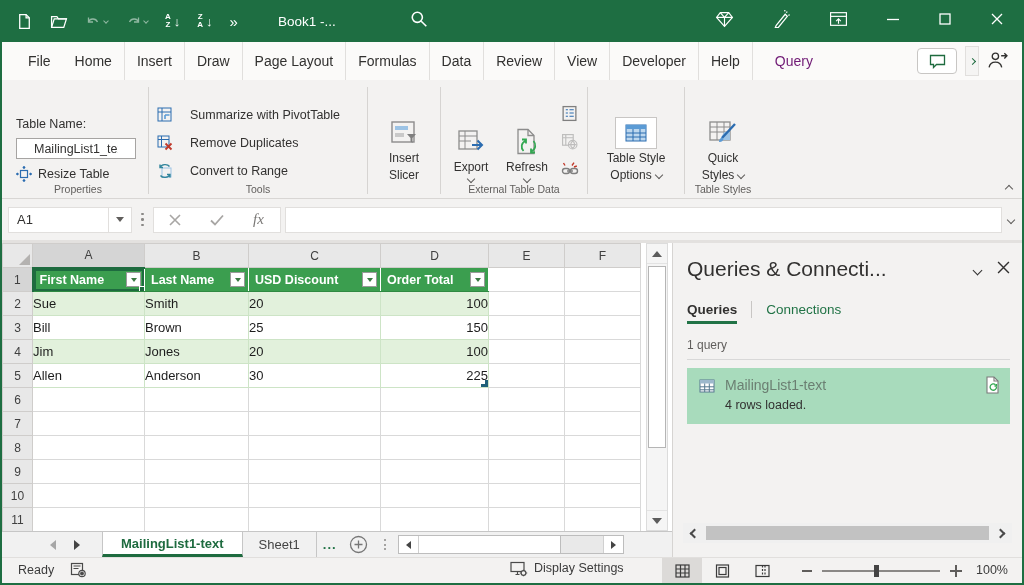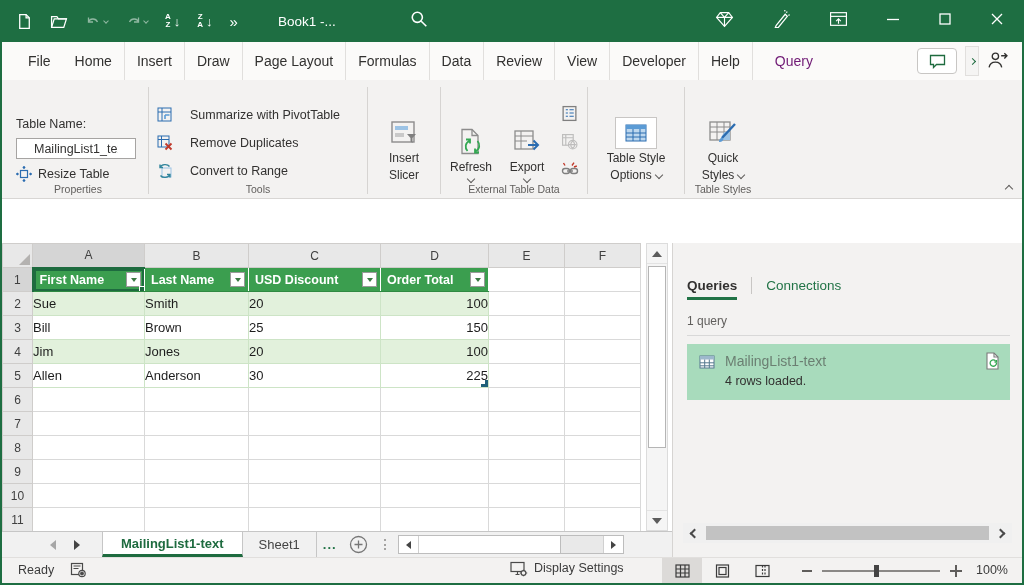--- a/index.html
+++ b/index.html
@@ -353,39 +353,39 @@
         <span>Insert</span>
         <span>Slicer</span>
       </span>
     </div>
 
     <div class="gdiv"></div>
 
     <div class="rgroup" style="width:146px">
       <span class="bigbtn" style="width:46px">
         <span class="bicon">
+          <svg width="28" height="26" viewBox="0 0 28 26" fill="none">
+              <rect x="2" y="2" width="18" height="18" stroke="#8c8c8c" stroke-width="1.3"></rect>
+              <path d="M2 7h18M2 12h12M8 2v18" stroke="#8c8c8c"></path>
+              <path d="M15 16h9M20.5 11.5L25 16l-4.5 4.5" stroke="#2b6cb0" stroke-width="2"></path>
+            </svg>
+        </span>
+        <span>Export</span>
+        <span class="chev"></span>
+      </span>
+      <span class="bigbtn" style="width:46px">
+        <span class="bicon">
           <svg width="26" height="27" viewBox="0 0 26 27" fill="none">
               <path d="M4 1.5h10l6 6v18H4z" stroke="#8c8c8c" stroke-width="1.3"></path>
               <path d="M14 1.5v6h6" stroke="#8c8c8c" stroke-width="1.3"></path>
               <path d="M19.5 13c3 3.2 2.2 8.5-2 10M21 24.5h-4v-4" stroke="#33a852" stroke-width="1.8"></path>
               <path d="M9.5 23c-3-3.2-2.2-8.5 2-10M8 11.5h4v4" stroke="#33a852" stroke-width="1.8"></path>
             </svg>
         </span>
         <span>Refresh</span>
-        <span class="chev"></span>
-      </span>
-      <span class="bigbtn" style="width:46px">
-        <span class="bicon">
-          <svg width="28" height="26" viewBox="0 0 28 26" fill="none">
-              <rect x="2" y="2" width="18" height="18" stroke="#8c8c8c" stroke-width="1.3"></rect>
-              <path d="M2 7h18M2 12h12M8 2v18" stroke="#8c8c8c"></path>
-              <path d="M15 16h9M20.5 11.5L25 16l-4.5 4.5" stroke="#2b6cb0" stroke-width="2"></path>
-            </svg>
-        </span>
-        <span>Export</span>
         <span class="chev"></span>
       </span>
       <span class="smallstack">
         <span>
           <svg width="17" height="17" viewBox="0 0 16 16" fill="none" stroke="#7f7f7f">
               <rect x="2" y="1.5" width="12" height="13" stroke-width="1.2"></rect>
               <path d="M4.5 4.5h2M8 4.5h4M4.5 7.5h2M8 7.5h4M4.5 10.5h2M8 10.5h4" stroke="#2b6cb0"></path>
             </svg>
         </span>
         <span style="opacity:.45">
@@ -445,20 +445,48 @@
             <span>Styles</span>
             <span class="chev"></span>
           </span>
       </span>
       <span class="glabel">Table Styles</span>
     </div>
 
     <span class="chev up collapse-ribbon"></span>
   </div>
 
+  <div class="fbar">
+    <div class="namebox">
+      <span class="nval">A1</span>
+      <span style="border-left:1px solid #e1dfdd;height:100%;display:flex;align-items:center;padding:0 7px">
+          <span class="tri-down"></span>
+        </span>
+    </div>
+    <span class="vdots">
+        <i></i>
+        <i></i>
+        <i></i>
+      </span>
+    <div class="fbtns">
+      <span class="fbtn">
+        <svg width="12" height="12" viewBox="0 0 12 12" stroke="#a8a6a4" stroke-width="1.6">
+            <path d="M1 1l10 10M11 1L1 11"></path>
+          </svg>
+      </span>
+      <span class="fbtn">
+        <svg width="14" height="12" viewBox="0 0 14 12" fill="none" stroke="#a8a6a4" stroke-width="1.8">
+            <path d="M1 6.5l4 4L13 1.5"></path>
+          </svg>
+      </span>
+      <span class="fbtn fx">fx</span>
+    </div>
+    <input class="ffield" value="" style="">
+    <span class="chev fexpand"></span>
+  </div>
 
   <div class="gridwrap">
     <table class="sheet">
       <colgroup>
           <col style="width:30px">
           <col style="width:112px">
           <col style="width:104px">
           <col style="width:132px">
           <col style="width:108px">
           <col style="width:76px">
@@ -610,20 +638,29 @@
     <span class="vs-arrow vs-up">
         <span class="tri-up-s"></span>
       </span>
     <span class="vthumb"></span>
     <span class="vs-arrow vs-down">
         <span class="tri-down-s"></span>
       </span>
   </div>
 
   <div class="panel">
+    <div class="p-title-row">
+      <span class="p-title">Queries &amp; Connecti...</span>
+      <span class="pic"><span class="chev" style="width:7px;height:7px;border-color:#323130"></span></span>
+      <span class="pic">
+        <svg width="13" height="13" viewBox="0 0 12 12" stroke="#323130" stroke-width="1.3">
+            <path d="M1 1l10 10M11 1L1 11"></path>
+          </svg>
+      </span>
+    </div>
     <div class="p-tabs">
       <span class="p-tab-q">Queries</span>
       <span class="p-tabdiv"></span>
       <span class="p-tab-c">Connections</span>
     </div>
     <div class="p-count">1 query</div>
     <div class="qcard">
       <span class="qicon">
         <svg width="16" height="14" viewBox="0 0 16 14" fill="none">
             <rect x="1" y="1" width="14" height="12" fill="#fff" stroke="#56788f"></rect>

